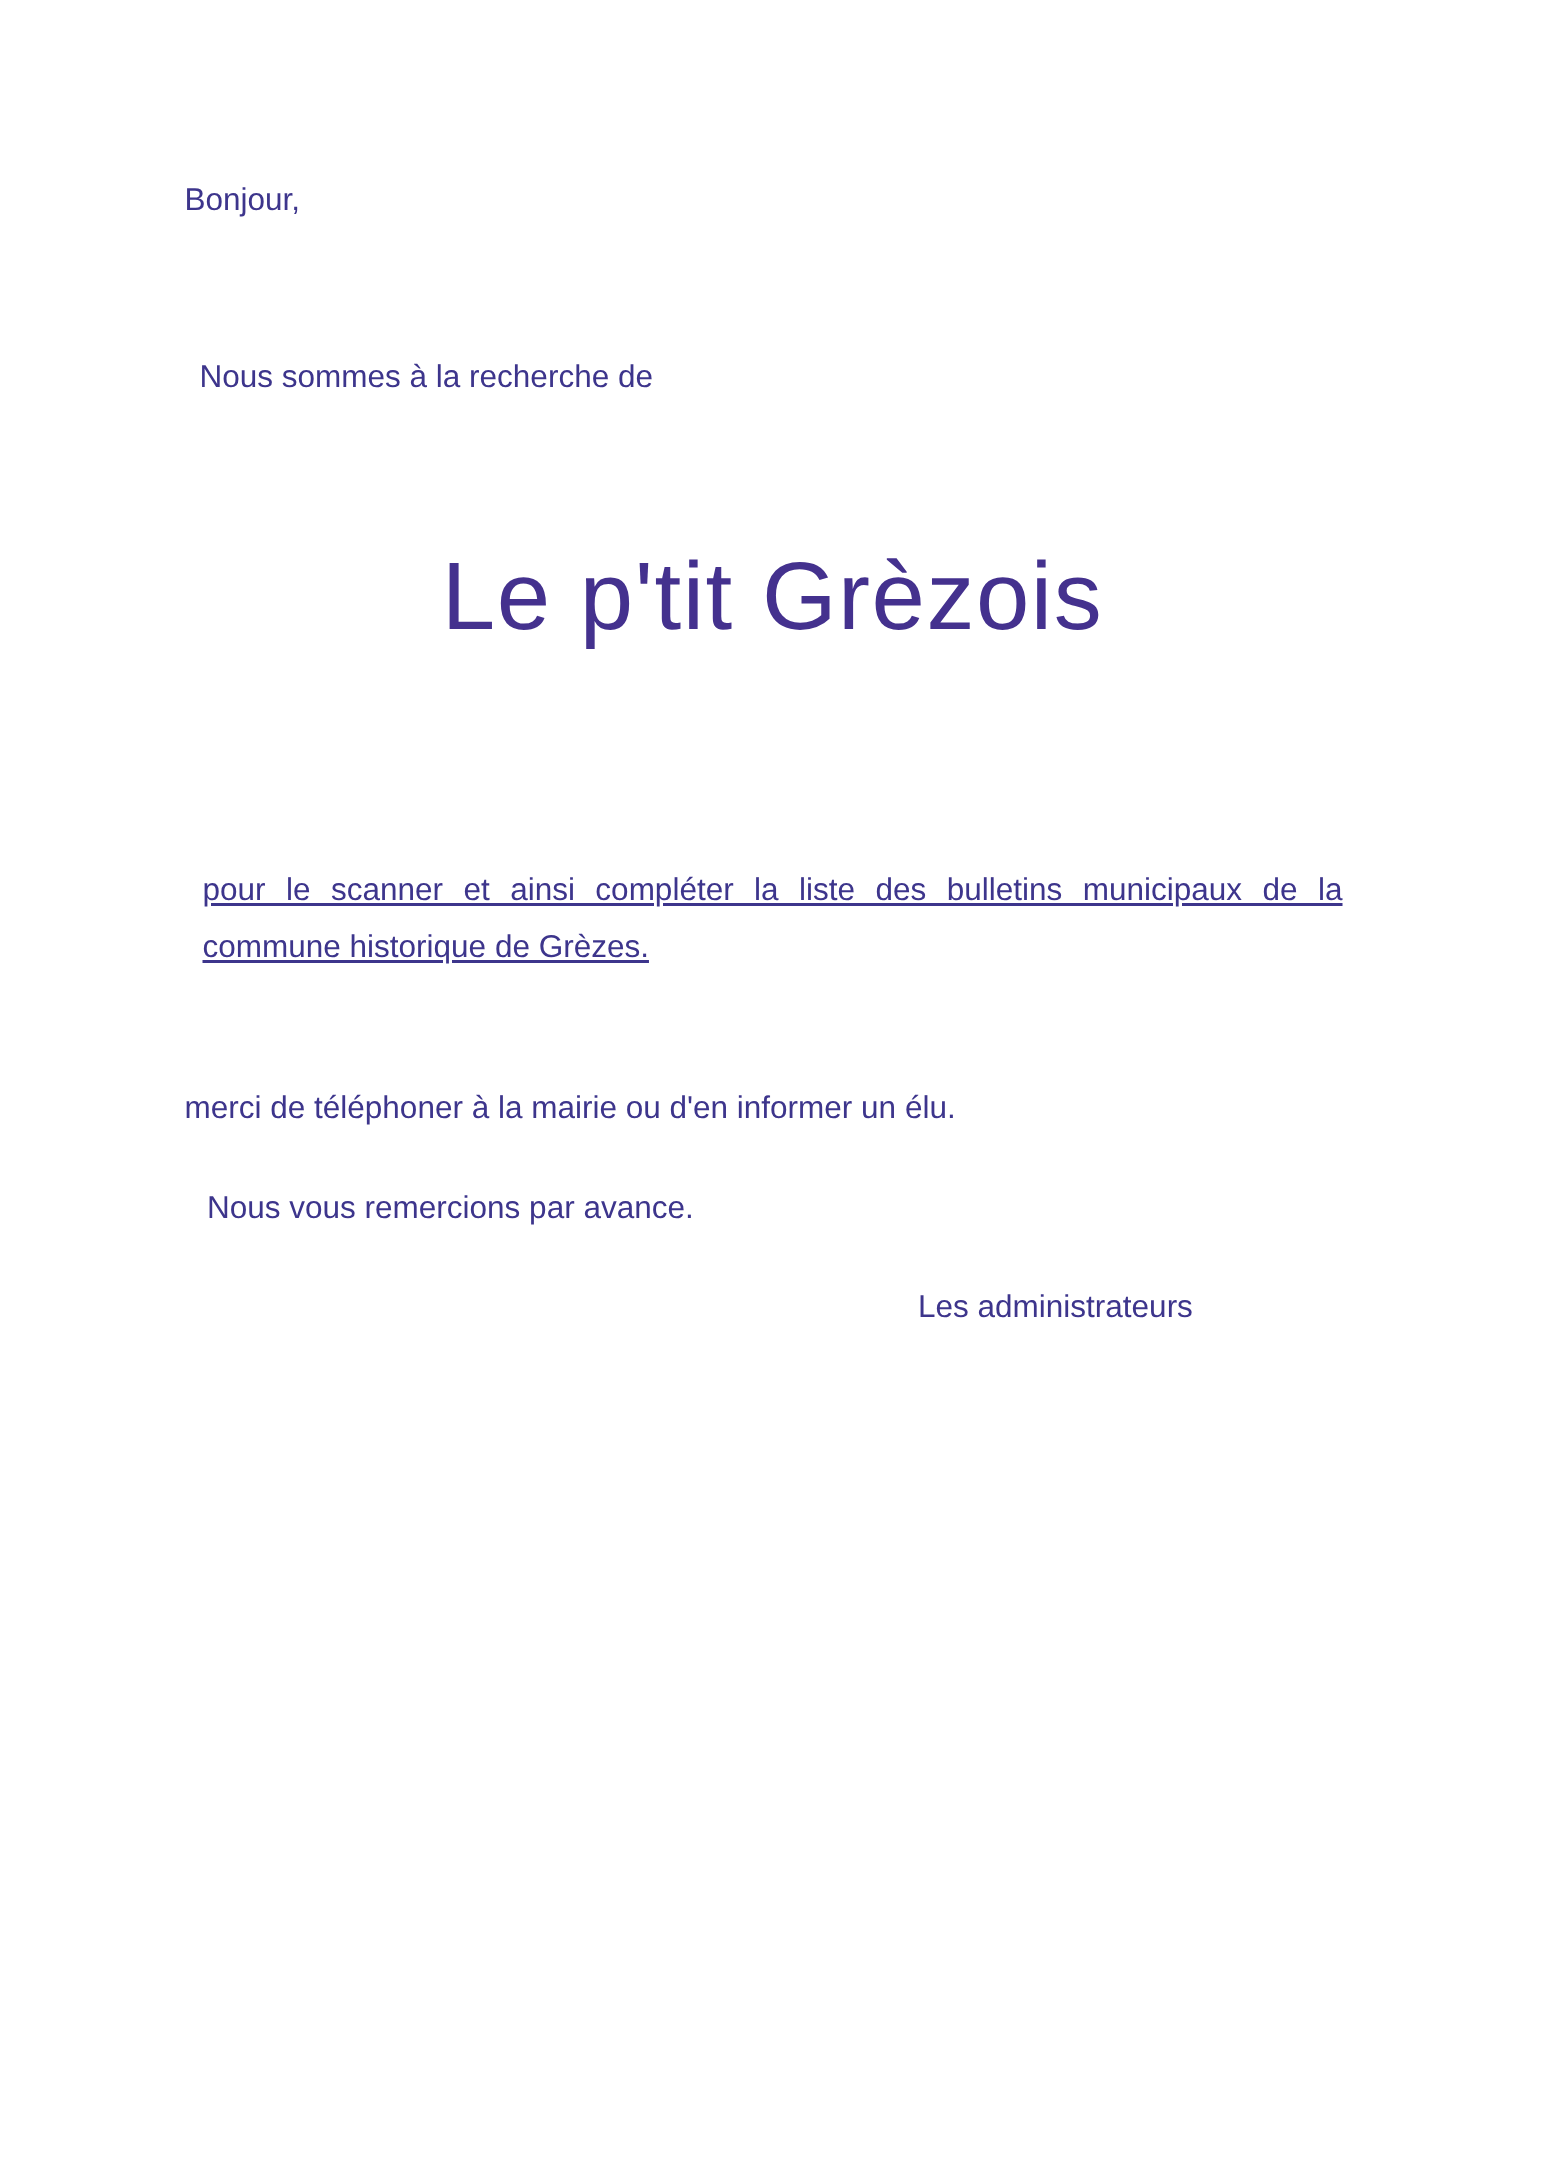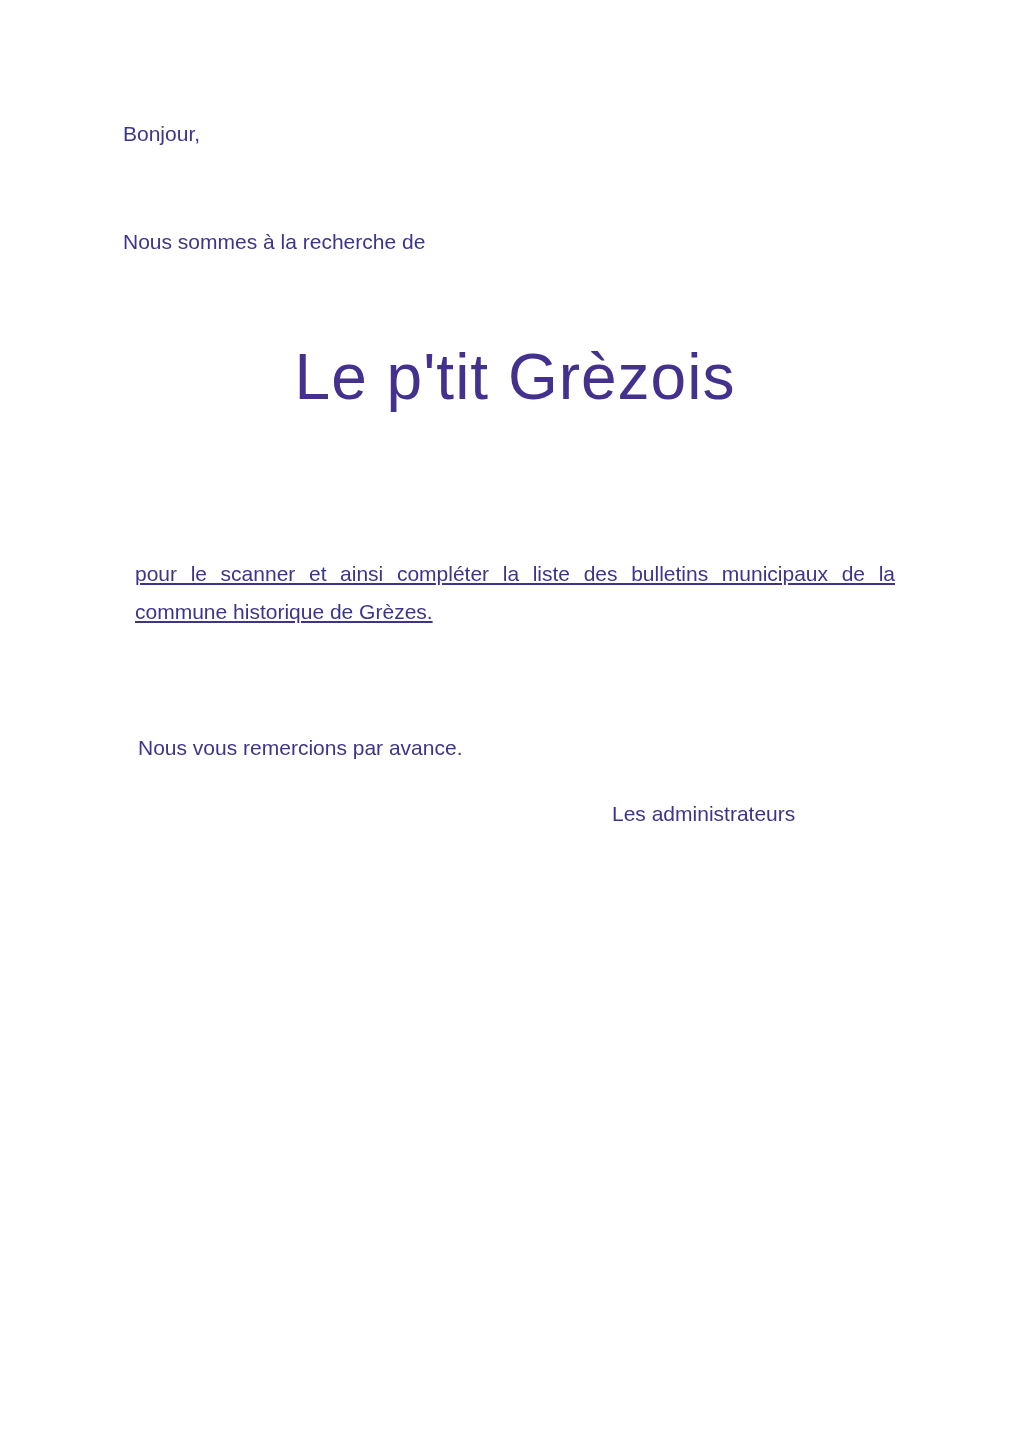--- a/index.html
+++ b/index.html
@@ -21,21 +21,21 @@
   .body-text {
     font-size: 21px;
     line-height: 38px;
     color: #3d358c;
   }
   .greeting {
     margin: 0;
     padding-top: 115px;
   }
   .intro {
-    margin: 0;
+    margin: 10px;
     padding-top: 70px;
   }
   .doc-title {
     margin: 0;
     padding-top: 70px;
     font-size: 64px;
     line-height: 92px;
     font-weight: normal;
     text-align: center;
     color: #44318e;
@@ -77,20 +77,21 @@
   <p class="body-text intro">Nous sommes à la recherche de</p>
 
   <h1 class="doc-title">Le p'tit Grèzois</h1>
 
   <div class="body-text para-scan">
     <div class="line justify-full">pour le scanner et ainsi compléter la liste des bulletins municipaux de la</div>
     <div class="line">commune historique de Grèzes.</div>
   </div>
 
   <div class="body-text para-confier">
+    <div class="line">merci de téléphoner à la mairie ou d'en informer un élu.</div>
   </div>
 
   <div class="body-text para-thanks">
     <div class="line">Nous vous remercions par avance.</div>
   </div>
 
   <p class="body-text signature">Les administrateurs</p>
 
 </div>
 

